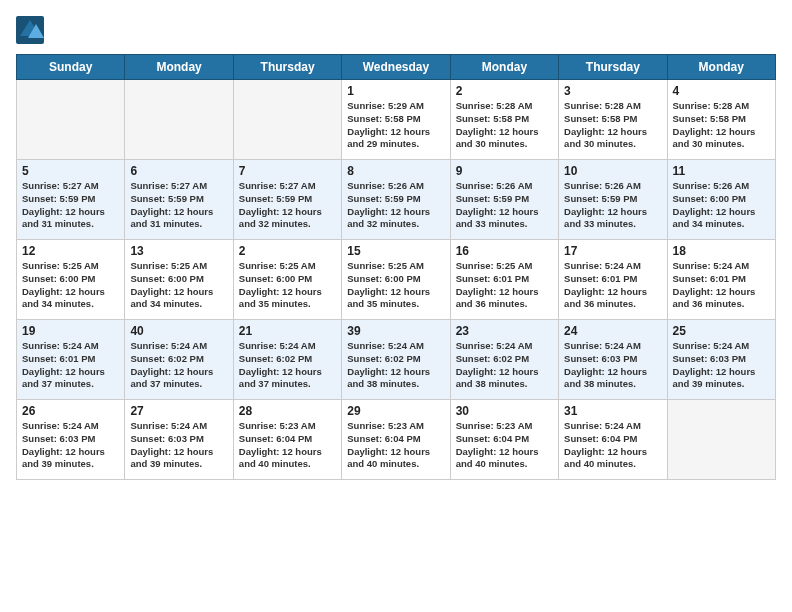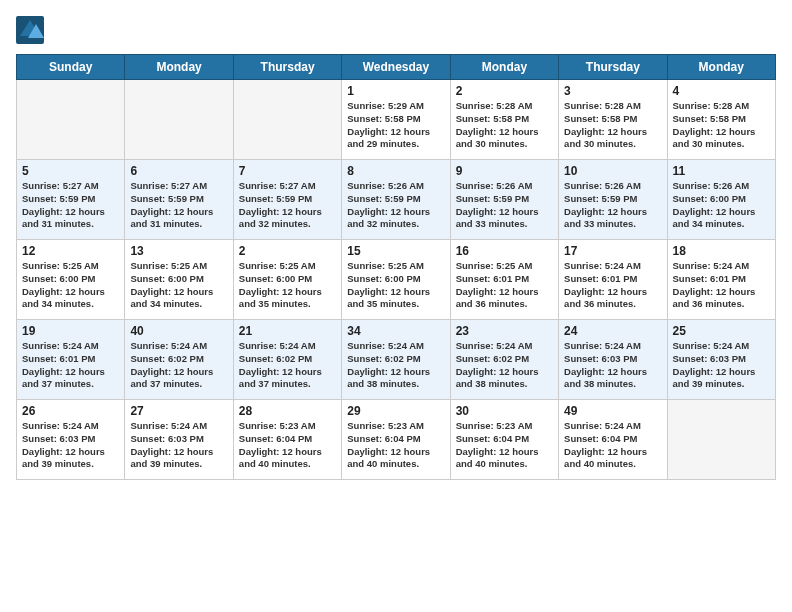--- a/index.html
+++ b/index.html
@@ -282,21 +282,21 @@
 and 37 minutes.</div>
         </td>
         <td>
           <span class="day-number">21</span>
           <div class="day-info" style="white-space: pre-line;">Sunrise: 5:24 AM
 Sunset: 6:02 PM
 Daylight: 12 hours
 and 37 minutes.</div>
         </td>
         <td>
-          <span class="day-number">34</span>
+          <span class="day-number">39</span>
           <div class="day-info" style="white-space: pre-line;">Sunrise: 5:24 AM
 Sunset: 6:02 PM
 Daylight: 12 hours
 and 38 minutes.</div>
         </td>
         <td>
           <span class="day-number">23</span>
           <div class="day-info" style="white-space: pre-line;">Sunrise: 5:24 AM
 Sunset: 6:02 PM
 Daylight: 12 hours
@@ -347,21 +347,21 @@
 and 40 minutes.</div>
         </td>
         <td>
           <span class="day-number">30</span>
           <div class="day-info" style="white-space: pre-line;">Sunrise: 5:23 AM
 Sunset: 6:04 PM
 Daylight: 12 hours
 and 40 minutes.</div>
         </td>
         <td>
-          <span class="day-number">49</span>
+          <span class="day-number">31</span>
           <div class="day-info" style="white-space: pre-line;">Sunrise: 5:24 AM
 Sunset: 6:04 PM
 Daylight: 12 hours
 and 40 minutes.</div>
         </td>
         <td class="empty"></td>
       </tr>
     </tbody>
 </table>
 

